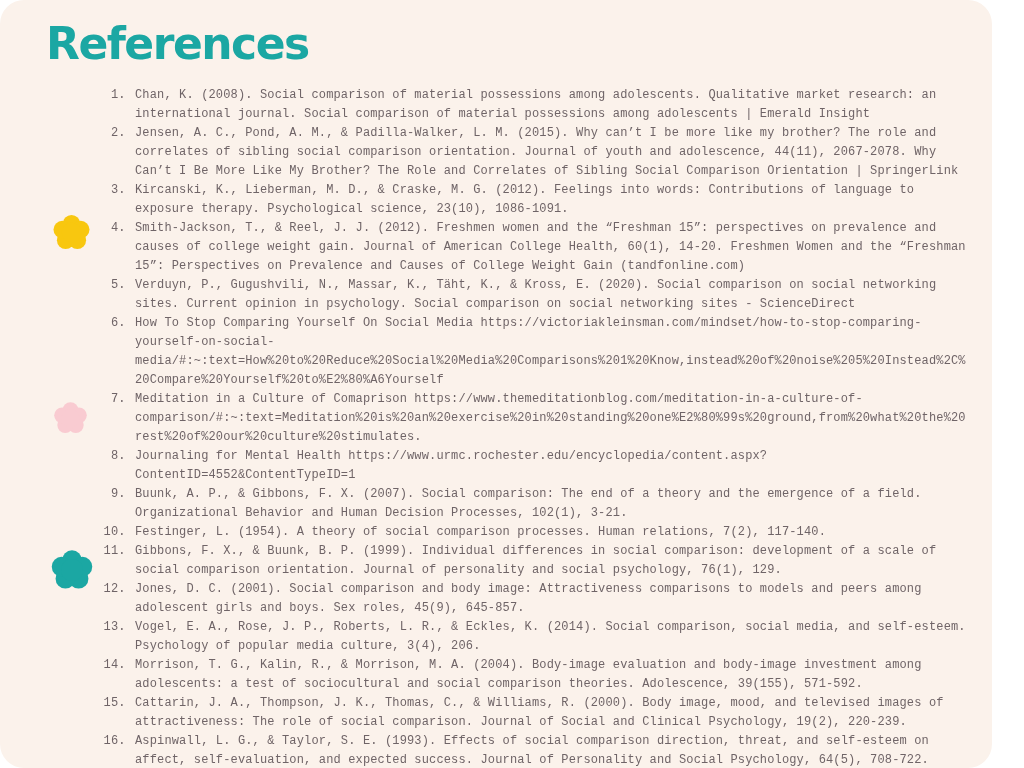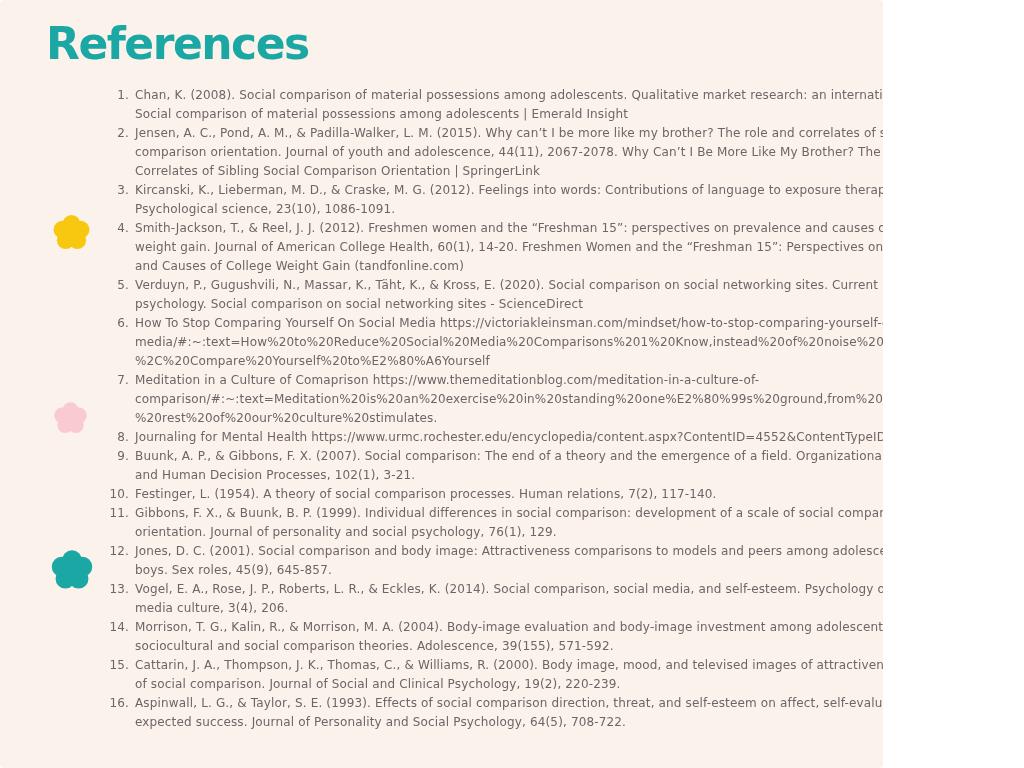--- a/index.html
+++ b/index.html
@@ -8,23 +8,23 @@
     --teal:#1ba7a3;
     --text:#6f6467;
     --yellow:#f8c70f;
     --pink:#f9cbd1;
   }
   *{box-sizing:border-box;margin:0;padding:0;}
   html,body{width:1024px;height:768px;background:var(--bg);overflow:hidden;}
   body{font-family:"DejaVu Sans","Liberation Sans",sans-serif;}
   .slide{
     position:relative;
-    width:883px;height:768px;
+    width:992px;height:768px;
     background:var(--card);
-    border-radius:4px;
+    border-radius:24px;
     overflow:hidden;
   }
   .page-title{
     position:absolute;
     left:46px;top:18px;
     font-size:44px;
     font-weight:800;
     letter-spacing:-1.5px;
     color:var(--teal);
     font-family:"DejaVu Sans","Liberation Sans",sans-serif;
@@ -39,20 +39,21 @@
     padding:0 0 0 133px;
     list-style:decimal;
     color:var(--text);
     font-size:12px;
     line-height:19px;
     letter-spacing:0.15px;
   }
   .refs li{
     overflow-wrap:anywhere;
     padding-left:2px;
+    font-family:Liberation Mono, monospace;
   }
   .refs li::marker{
     color:var(--text);
   }
   .shape{
     position:absolute;
     line-height:0;
   }
   .shape svg{display:block;}
   .shape-yellow{left:51px;top:214px;color:var(--yellow);}

